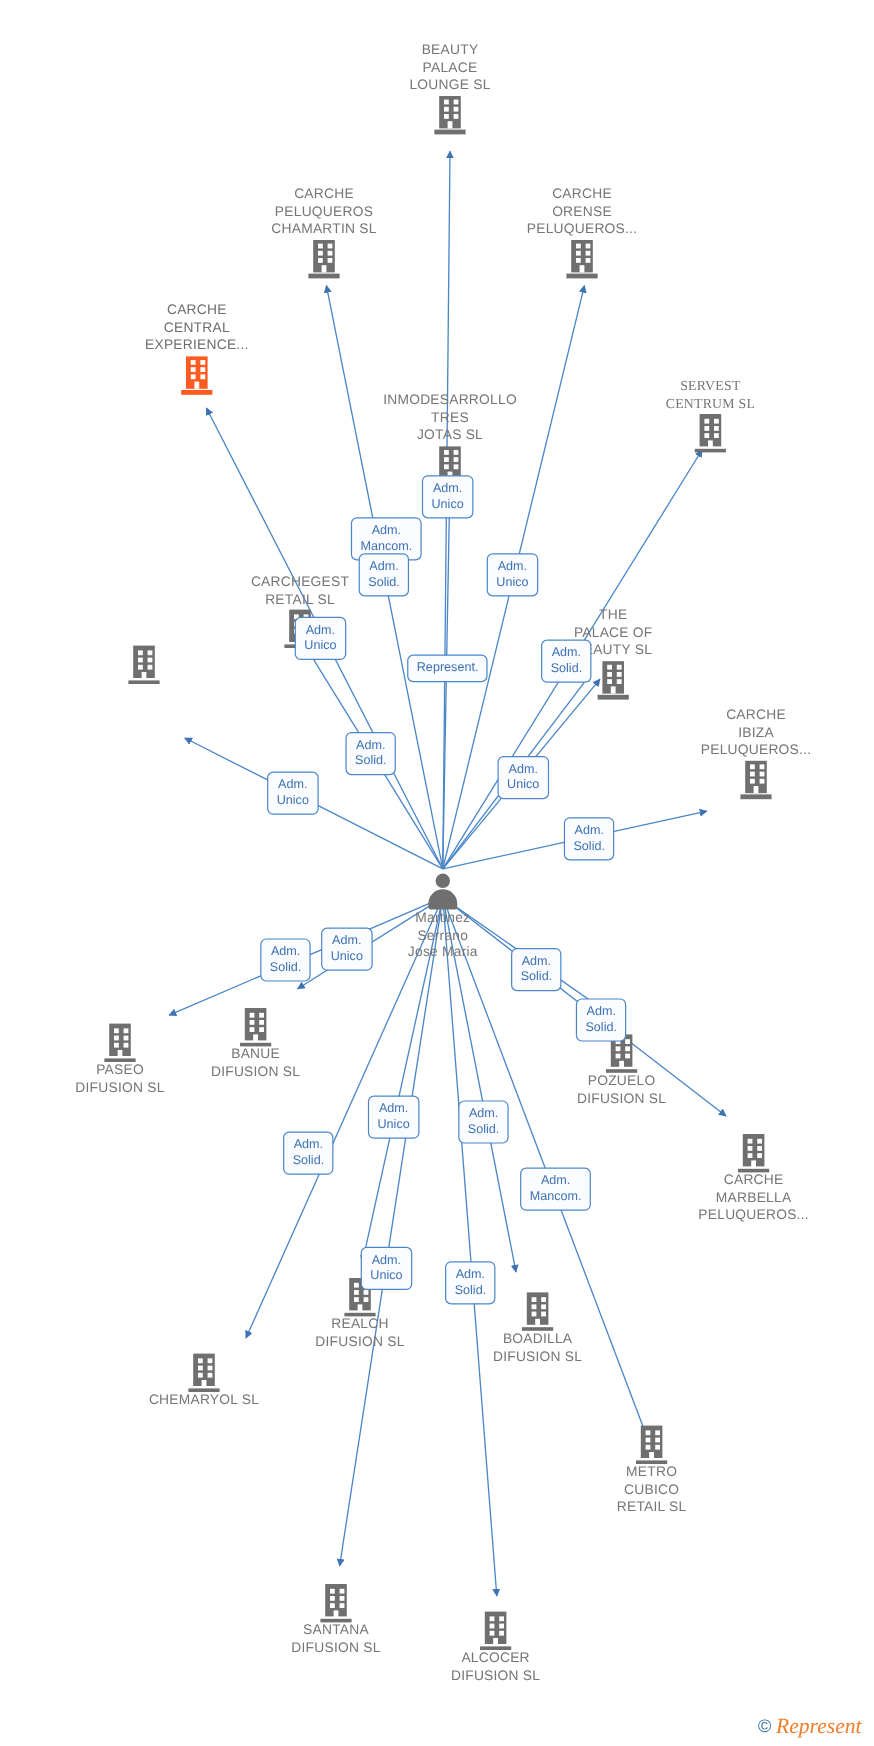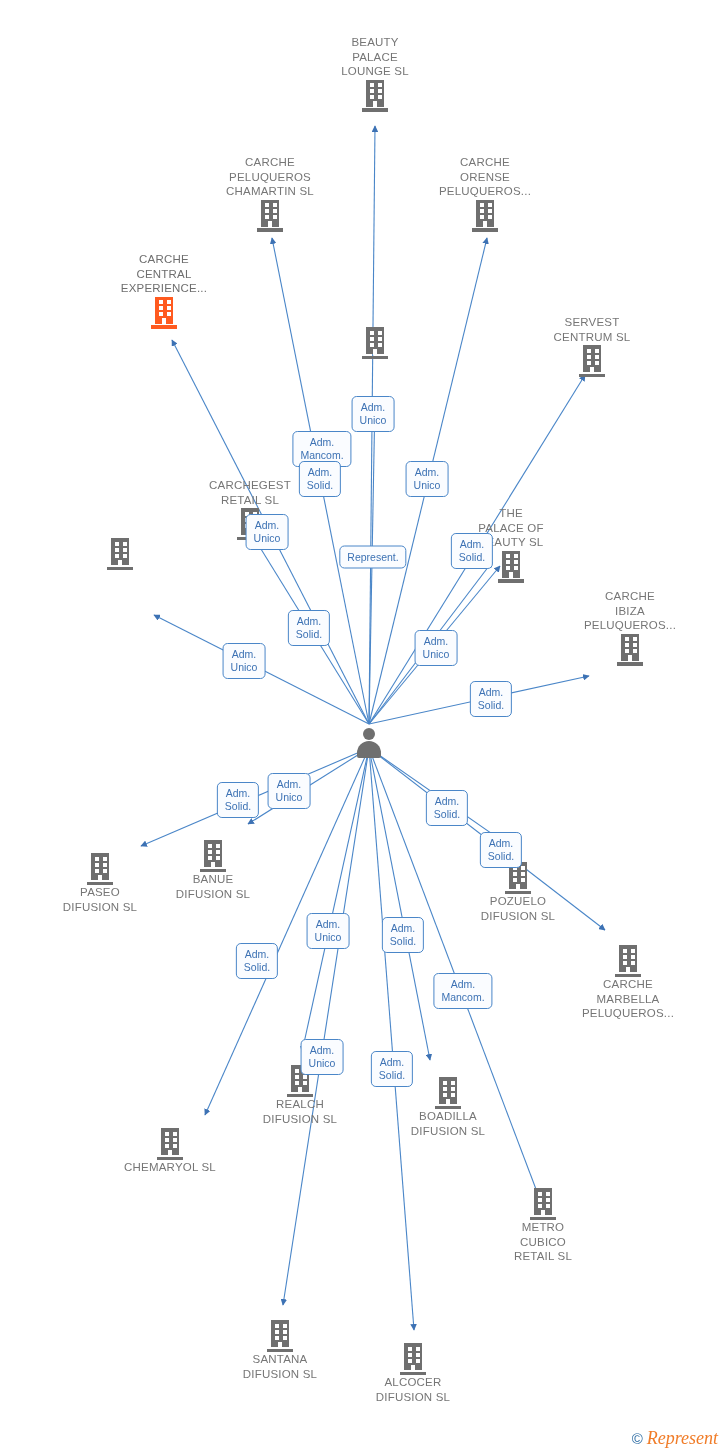--- a/index.html
+++ b/index.html
@@ -180,36 +180,39 @@
           <div class="base"></div>
           <div class="win" style="left: 8px; top: 3.5px;"></div>
           <div class="win" style="left: 16px; top: 3.5px;"></div>
           <div class="win" style="left: 8px; top: 9.5px;"></div>
           <div class="win" style="left: 16px; top: 9.5px;"></div>
           <div class="win" style="left: 8px; top: 15.5px;"></div>
           <div class="win" style="left: 16px; top: 15.5px;"></div>
           <div class="door"></div>
         </div>
       </div>
-      <div class="node" style="left: 592px; top: 315px;">
+      <div class="node" style="left: 592px; top: 315px; font-family: Liberation Serif, serif;">
         <div class="nlabel">SERVEST
 CENTRUM  SL</div>
         <div class="bld ico">
           <div class="body"></div>
           <div class="base"></div>
           <div class="win" style="left: 8px; top: 3.5px;"></div>
           <div class="win" style="left: 16px; top: 3.5px;"></div>
           <div class="win" style="left: 8px; top: 9.5px;"></div>
           <div class="win" style="left: 16px; top: 9.5px;"></div>
           <div class="win" style="left: 8px; top: 15.5px;"></div>
           <div class="win" style="left: 16px; top: 15.5px;"></div>
           <div class="door"></div>
         </div>
       </div>
       <div class="node" style="left: 375px; top: 327px;">
+        <div class="nlabel">INMODESARROLLO
+TRES
+JOTAS  SL</div>
         <div class="bld ico">
           <div class="body"></div>
           <div class="base"></div>
           <div class="win" style="left: 8px; top: 3.5px;"></div>
           <div class="win" style="left: 16px; top: 3.5px;"></div>
           <div class="win" style="left: 8px; top: 9.5px;"></div>
           <div class="win" style="left: 16px; top: 9.5px;"></div>
           <div class="win" style="left: 8px; top: 15.5px;"></div>
           <div class="win" style="left: 16px; top: 15.5px;"></div>
           <div class="door"></div>
@@ -424,20 +427,23 @@
           <div class="door"></div>
         </div>
         <div class="nlabel">ALCOCER
 DIFUSION  SL</div>
       </div>
       <div class="node" style="left: 369px; top: 728px;">
         <div class="person ico">
           <div class="head"></div>
           <div class="torso"></div>
         </div>
+        <div class="nlabel">Martinez
+Serrano
+Jose Maria</div>
       </div>
     </div>
 
   <div id="elabels-host">
       <div class="elabel" style="left: 373px; top: 414px;">Adm.
 Unico</div>
       <div class="elabel" style="left: 322px; top: 449px;">Adm.
 Mancom.</div>
       <div class="elabel" style="left: 427px; top: 479px;">Adm.
 Unico</div>

